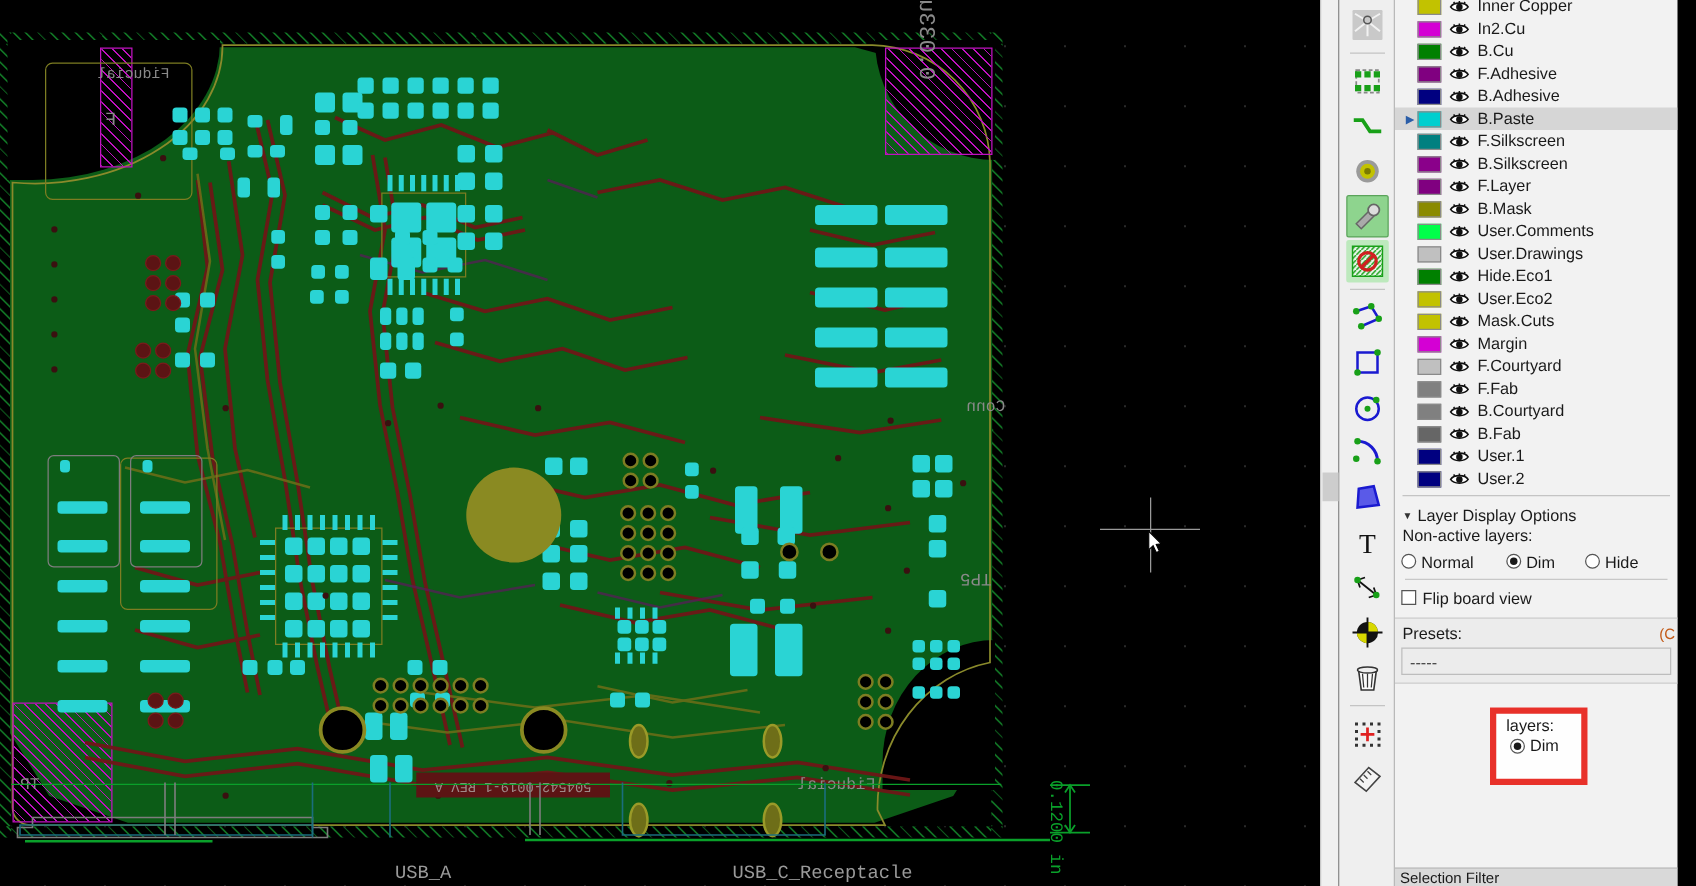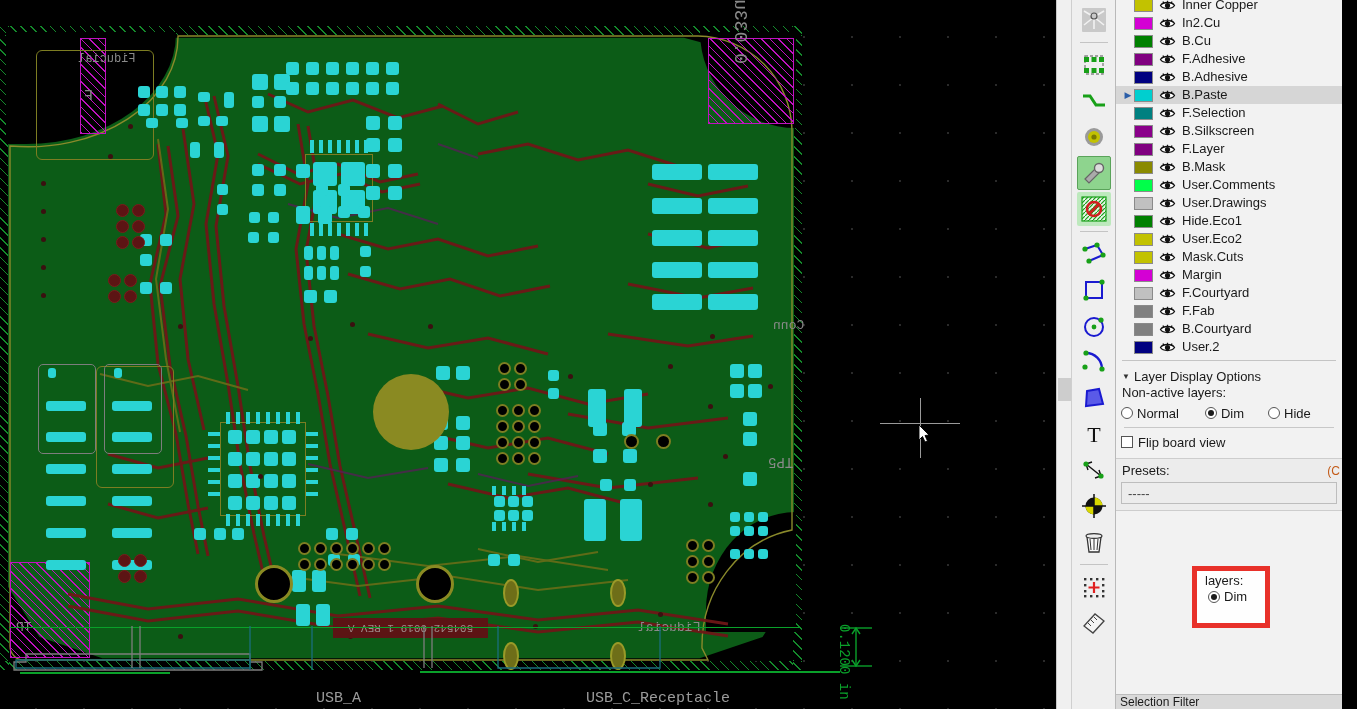--- a/index.html
+++ b/index.html
@@ -980,21 +980,21 @@
         <div class="layer-row">
           <span class="layer-arrow"></span>
           <span class="layer-swatch" style="background: rgb(0, 128, 128);"></span>
           <span class="eye-icon"><svg viewBox="0 0 17 13" width="17" height="13">
   <path d="M1.5 6.5 C4 2.5 13 2.5 15.5 6.5 C13 10.5 4 10.5 1.5 6.5 Z" fill="#fff" stroke="#111" stroke-width="1.3"></path>
   <circle cx="8.5" cy="6.5" r="2.6" fill="#111"></circle>
   <g stroke="#111" stroke-width="1.2">
                 <path d="M4 2.5 L4.8 4.2 M8.5 1.8 L8.5 3.6 M13 2.5 L12.2 4.2"></path>
               </g>
 </svg></span>
-          <span class="layer-name">F.Selection</span>
+          <span class="layer-name">F.Silkscreen</span>
         </div>
         <div class="layer-row">
           <span class="layer-arrow"></span>
           <span class="layer-swatch" style="background: rgb(138, 0, 138);"></span>
           <span class="eye-icon"><svg viewBox="0 0 17 13" width="17" height="13">
   <path d="M1.5 6.5 C4 2.5 13 2.5 15.5 6.5 C13 10.5 4 10.5 1.5 6.5 Z" fill="#fff" stroke="#111" stroke-width="1.3"></path>
   <circle cx="8.5" cy="6.5" r="2.6" fill="#111"></circle>
   <g stroke="#111" stroke-width="1.2">
                 <path d="M4 2.5 L4.8 4.2 M8.5 1.8 L8.5 3.6 M13 2.5 L12.2 4.2"></path>
               </g>
@@ -1125,20 +1125,44 @@
           <span class="layer-arrow"></span>
           <span class="layer-swatch" style="background: rgb(128, 128, 128);"></span>
           <span class="eye-icon"><svg viewBox="0 0 17 13" width="17" height="13">
   <path d="M1.5 6.5 C4 2.5 13 2.5 15.5 6.5 C13 10.5 4 10.5 1.5 6.5 Z" fill="#fff" stroke="#111" stroke-width="1.3"></path>
   <circle cx="8.5" cy="6.5" r="2.6" fill="#111"></circle>
   <g stroke="#111" stroke-width="1.2">
                 <path d="M4 2.5 L4.8 4.2 M8.5 1.8 L8.5 3.6 M13 2.5 L12.2 4.2"></path>
               </g>
 </svg></span>
           <span class="layer-name">B.Courtyard</span>
+        </div>
+        <div class="layer-row">
+          <span class="layer-arrow"></span>
+          <span class="layer-swatch" style="background: rgb(102, 102, 102);"></span>
+          <span class="eye-icon"><svg viewBox="0 0 17 13" width="17" height="13">
+  <path d="M1.5 6.5 C4 2.5 13 2.5 15.5 6.5 C13 10.5 4 10.5 1.5 6.5 Z" fill="#fff" stroke="#111" stroke-width="1.3"></path>
+  <circle cx="8.5" cy="6.5" r="2.6" fill="#111"></circle>
+  <g stroke="#111" stroke-width="1.2">
+                <path d="M4 2.5 L4.8 4.2 M8.5 1.8 L8.5 3.6 M13 2.5 L12.2 4.2"></path>
+              </g>
+</svg></span>
+          <span class="layer-name">B.Fab</span>
+        </div>
+        <div class="layer-row">
+          <span class="layer-arrow"></span>
+          <span class="layer-swatch" style="background: rgb(0, 0, 128);"></span>
+          <span class="eye-icon"><svg viewBox="0 0 17 13" width="17" height="13">
+  <path d="M1.5 6.5 C4 2.5 13 2.5 15.5 6.5 C13 10.5 4 10.5 1.5 6.5 Z" fill="#fff" stroke="#111" stroke-width="1.3"></path>
+  <circle cx="8.5" cy="6.5" r="2.6" fill="#111"></circle>
+  <g stroke="#111" stroke-width="1.2">
+                <path d="M4 2.5 L4.8 4.2 M8.5 1.8 L8.5 3.6 M13 2.5 L12.2 4.2"></path>
+              </g>
+</svg></span>
+          <span class="layer-name">User.1</span>
         </div>
         <div class="layer-row">
           <span class="layer-arrow"></span>
           <span class="layer-swatch" style="background: rgb(0, 0, 128);"></span>
           <span class="eye-icon"><svg viewBox="0 0 17 13" width="17" height="13">
   <path d="M1.5 6.5 C4 2.5 13 2.5 15.5 6.5 C13 10.5 4 10.5 1.5 6.5 Z" fill="#fff" stroke="#111" stroke-width="1.3"></path>
   <circle cx="8.5" cy="6.5" r="2.6" fill="#111"></circle>
   <g stroke="#111" stroke-width="1.2">
                 <path d="M4 2.5 L4.8 4.2 M8.5 1.8 L8.5 3.6 M13 2.5 L12.2 4.2"></path>
               </g>

